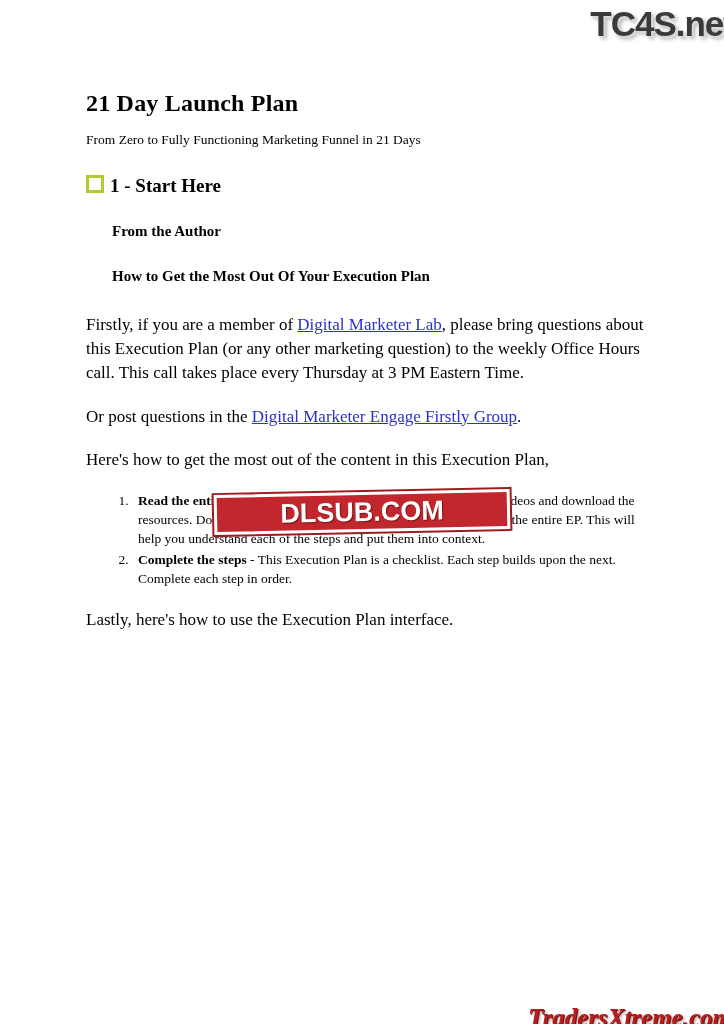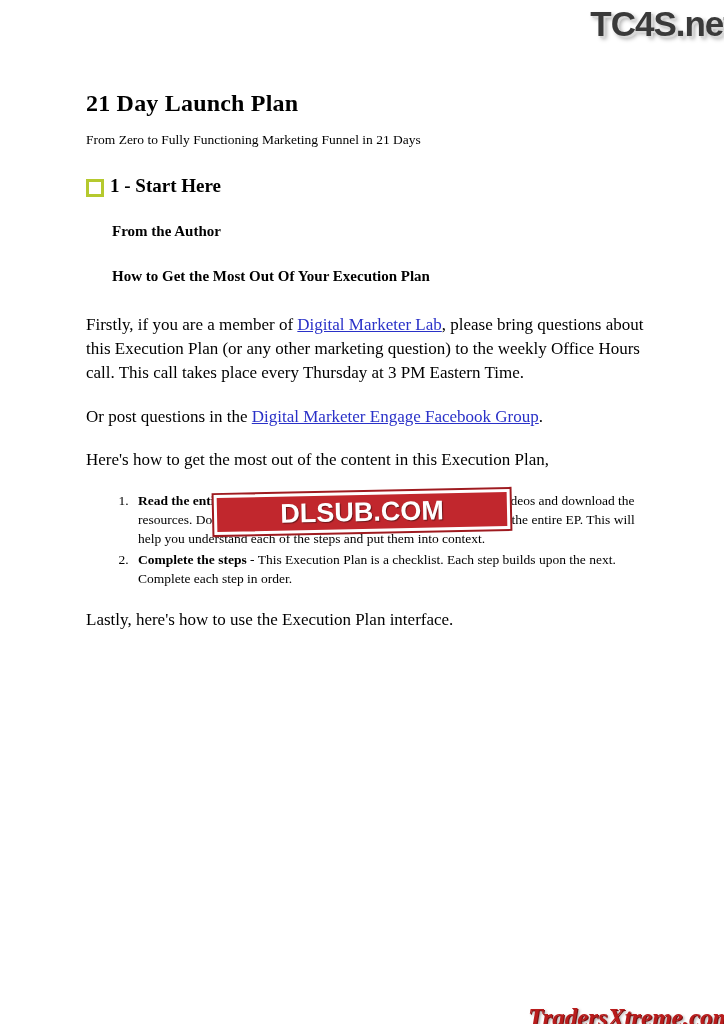--- a/index.html
+++ b/index.html
@@ -102,21 +102,21 @@
   }
 
   p.subtitle {
     font-size: 13.5px;
     margin: 0 0 26px 0;
     line-height: 1.35;
   }
 
   .section-head {
     display: flex;
-    align-items: flex-end;
+    align-items: flex-start;
     margin: 0 0 26px 0;
   }
   .checkbox {
     width: 18px;
     height: 18px;
     border: 3px solid #b5c92e;
     background: #ffffff;
     box-sizing: border-box;
     margin-right: 6px;
     flex: 0 0 auto;
@@ -177,21 +177,21 @@
       <span class="checkbox"></span>
       <h2>1 - Start Here</h2>
     </div>
 
     <h3 class="sub-head">From the Author</h3>
 
     <h3 class="sub-head">How to Get the Most Out Of Your Execution Plan</h3>
 
     <p class="body-text"><span>Firstly, if you are a member of </span><a class="doc-link" href="#">Digital Marketer Lab</a><span>, please bring questions about this Execution Plan (or any other marketing question) to the weekly Office Hours call.  This call takes place every Thursday at 3 PM Eastern Time.</span></p>
 
-    <p class="body-text"><span>Or post questions in the </span><a class="doc-link" href="#">Digital Marketer Engage Facebook Group</a><span>.</span></p>
+    <p class="body-text"><span>Or post questions in the </span><a class="doc-link" href="#">Digital Marketer Engage Firstly Group</a><span>.</span></p>
 
     <p class="body-text">Here's how to get the most out of the content in this Execution Plan,</p>
 
     <ol class="steps">
       <li><b>Read the entire EP once</b><span> - Read through this entire EP, watch any videos and download the resources.  Don't execute on the steps until you have finished reading the entire EP.  This will help you understand each of the steps and put them into context.</span></li>
       <li><b>Complete the steps</b><span> - This Execution Plan is a checklist.  Each step builds upon the next.  Complete each step in order.</span></li>
     </ol>
 
     <p class="body-text">Lastly, here's how to use the Execution Plan interface.</p>
 

